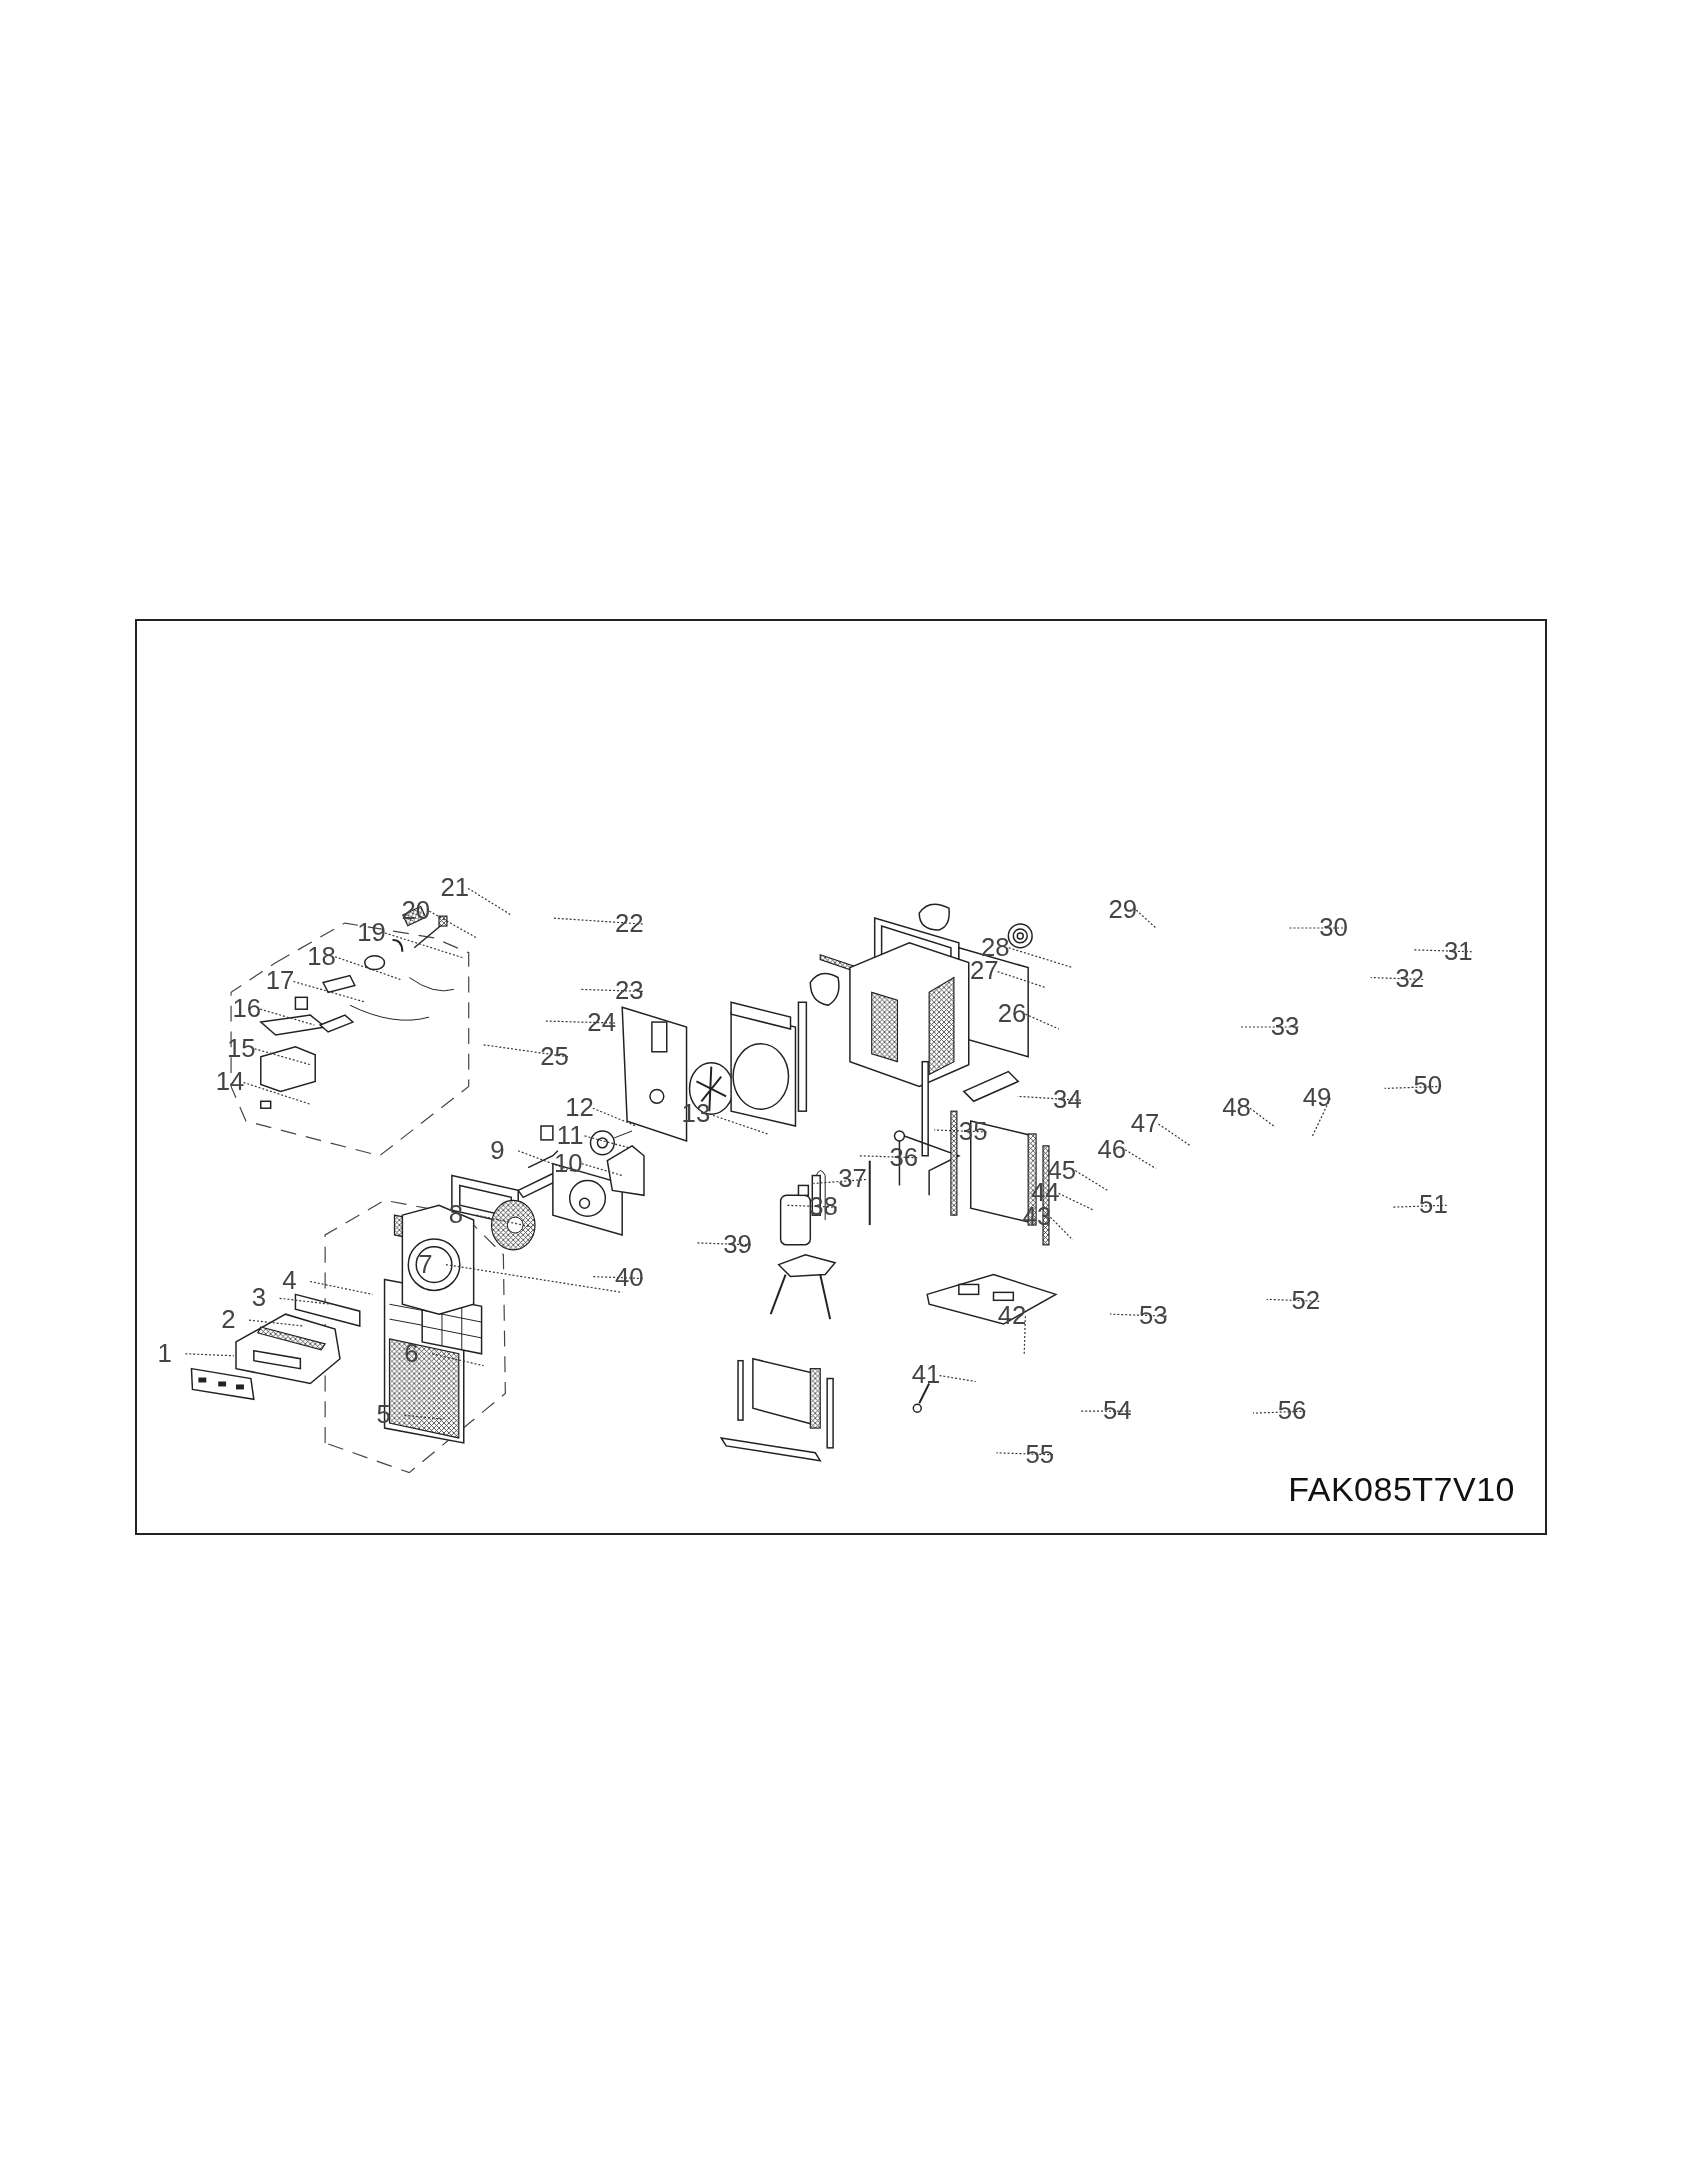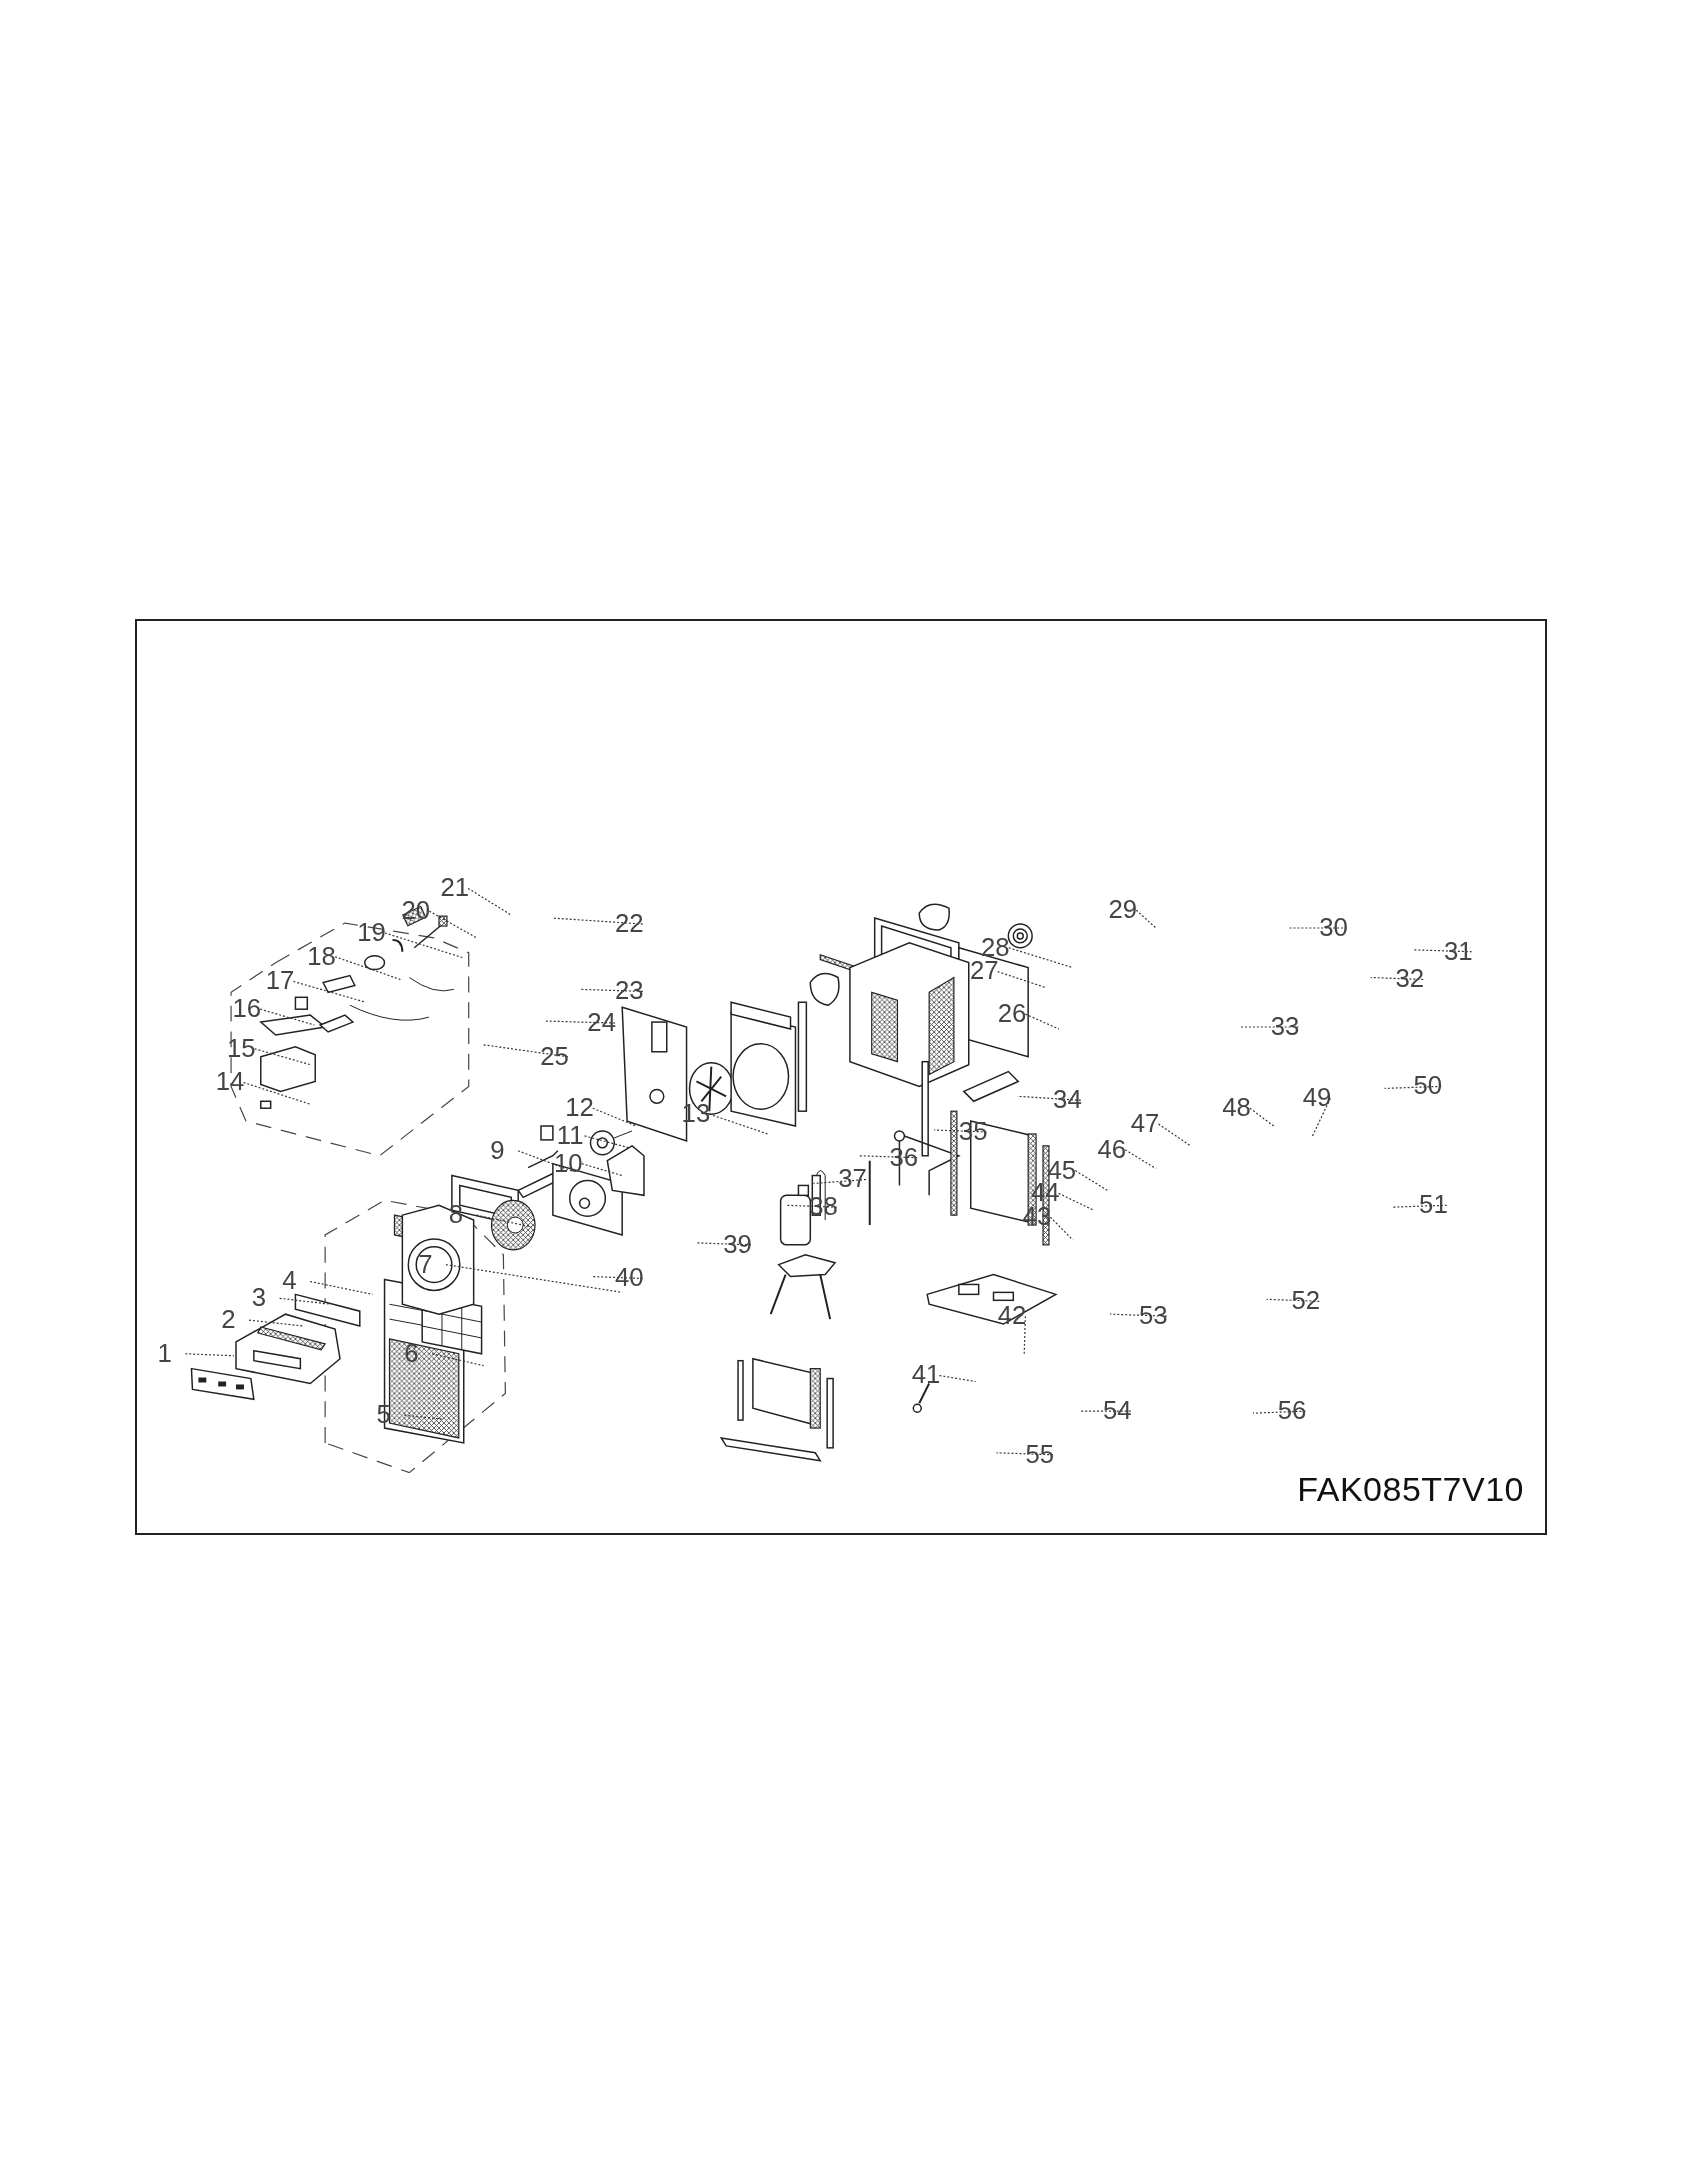--- a/index.html
+++ b/index.html
@@ -4,21 +4,21 @@
 <style>
   html,body{margin:0;padding:0;background:#ffffff;}
   body{width:1683px;height:2178px;position:relative;overflow:hidden;font-family:"Liberation Sans",sans-serif;}
   #frame{position:absolute;left:135px;top:619px;width:1412px;height:916px;border:2px solid #222;box-sizing:border-box;background:#fff;}
   #diagram{position:absolute;left:0;top:0;width:1412px;height:916px;}
   .lbl{font-family:"Liberation Sans",sans-serif;font-size:26px;fill:#444;font-weight:300;}
   .leader{stroke:#333;stroke-width:1.2;stroke-dasharray:2 2;fill:none;}
   .part{stroke:#222;stroke-width:1.5;fill:#fff;}
   .part-dark{stroke:#222;stroke-width:1.2;fill:url(#mesh);}
   .grp{stroke:#444;stroke-width:1.2;stroke-dasharray:16 10;fill:none;}
-  #model{position:absolute;right:21px;bottom:24px;font-size:34px;color:#111;letter-spacing:0.5px;font-family:"Liberation Sans",sans-serif;}
+  #model{position:absolute;right:30px;bottom:24px;font-size:34px;color:#111;letter-spacing:0.5px;font-family:"Liberation Sans",sans-serif;}
 </style>
 </head>
 <body>
 
 <div id="frame">
   <svg id="diagram" viewBox="0 0 1426 925" xmlns="http://www.w3.org/2000/svg">
     <defs>
       <pattern id="mesh" width="5" height="5" patternUnits="userSpaceOnUse">
         <rect width="5" height="5" fill="#fff"></rect>
         <path d="M0 0L5 5M5 0L0 5" stroke="#333" stroke-width="0.8"></path>

